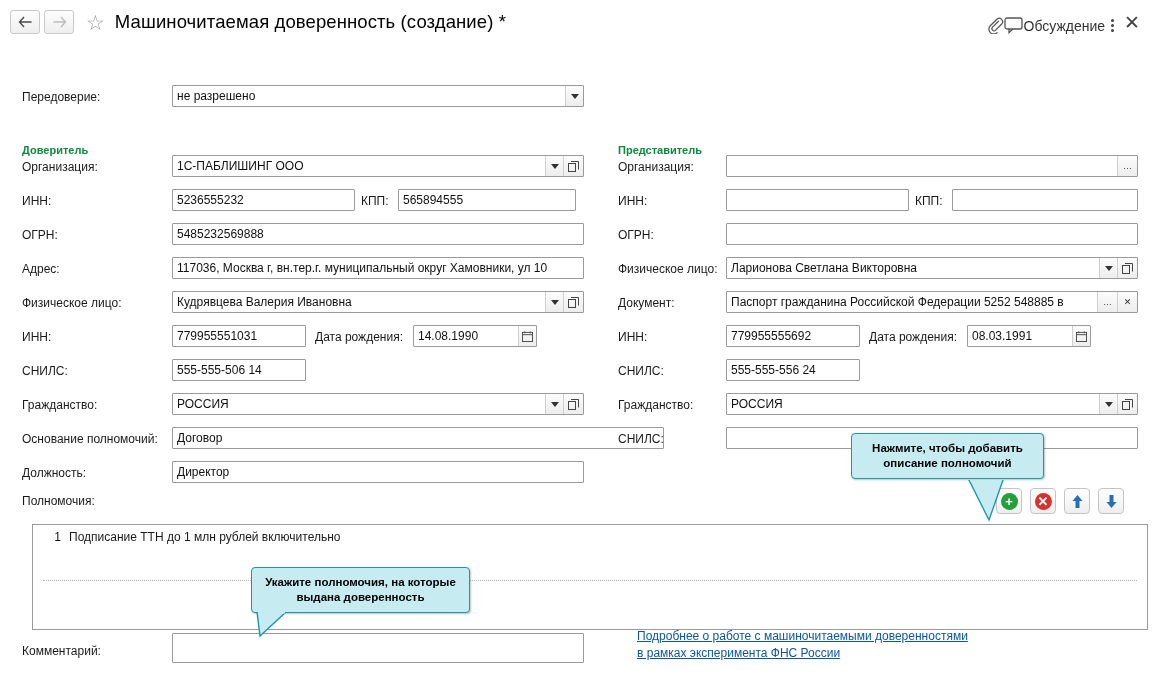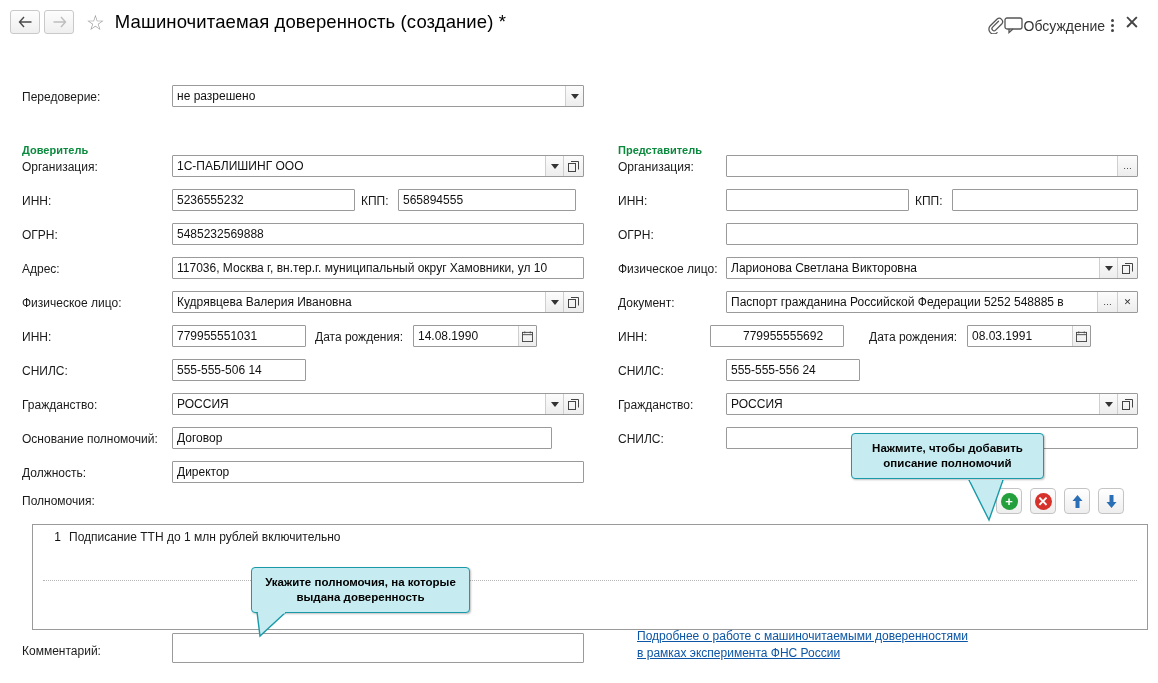--- a/index.html
+++ b/index.html
@@ -370,21 +370,21 @@
         </div>
       <div class="fbtn wide">
         <svg width="11" height="11" viewBox="0 0 11 11">
             <rect x="0.5" y="2.5" width="7" height="8" stroke="#444" fill="none" stroke-width="1"></rect>
             <path d="M3 0.5h7.5v8" stroke="#444" fill="none" stroke-width="1"></path>
           </svg>
       </div>
     </div>
 
     <div class="abs lbl" style="left:22px; top:388px;">Основание полномочий:</div>
-    <div class="abs field" style="left:172px; top:383px; width:380px;">
+    <div class="abs field" style="left:172px; top:383px; width:492px;">
       <div class="val">Договор</div>
     </div>
 
     <div class="abs lbl" style="left:22px; top:422px;">Должность:</div>
     <div class="abs field" style="left:172px; top:417px; width:412px;">
       <div class="val">Директор</div>
     </div>
 
     <div class="abs lbl" style="left:618px; top:116px;">Организация:</div>
     <div class="abs field" style="left:726px; top:111px; width:412px;">
@@ -421,21 +421,21 @@
     </div>
 
     <div class="abs lbl" style="left:618px; top:252px;">Документ:</div>
     <div class="abs field" style="left:726px; top:247px; width:412px;">
       <div class="val">Паспорт гражданина Российской Федерации 5252 548885 в</div>
       <div class="fbtn wide">…</div>
       <div class="fbtn wide">✕</div>
     </div>
 
     <div class="abs lbl" style="left:618px; top:286px;">ИНН:</div>
-    <div class="abs field" style="left:710px; top:281px; width:134px;padding-left:28px;">
+    <div class="abs field" style="left:726px; top:281px; width:134px;">
       <div class="val">779955555692</div>
     </div>
     <div class="abs lbl" style="left:869px; top:286px;">Дата рождения:</div>
     <div class="abs field" style="left:967px; top:281px; width:124px;">
       <div class="val">08.03.1991</div>
       <div class="fbtn">
         <svg width="11" height="11" viewBox="0 0 12 12">
             <rect x="0.5" y="1.5" width="11" height="10" stroke="#444" fill="none" stroke-width="1"></rect>
             <path d="M0.5 4h11" stroke="#444" stroke-width="1"></path>
             <path d="M3 0.5v2M9 0.5v2" stroke="#444" stroke-width="1"></path>

